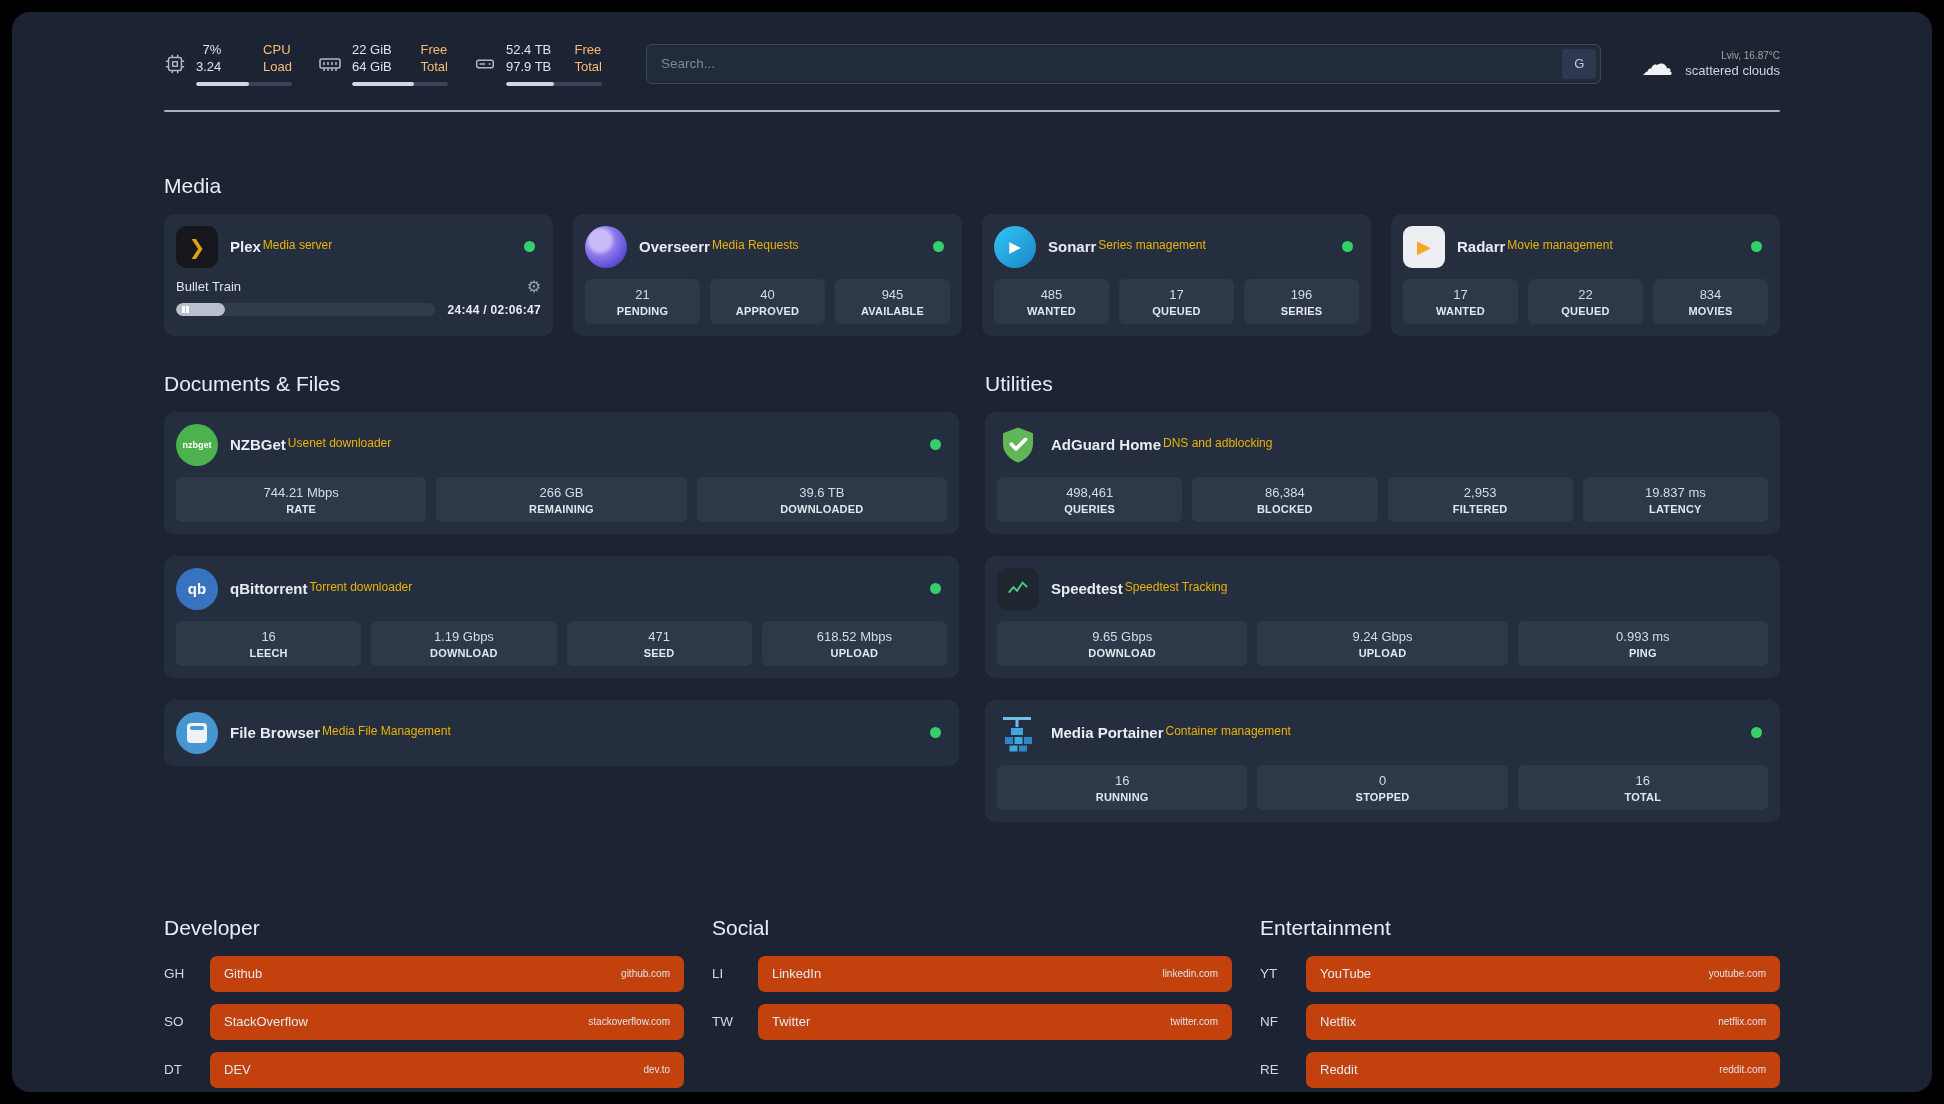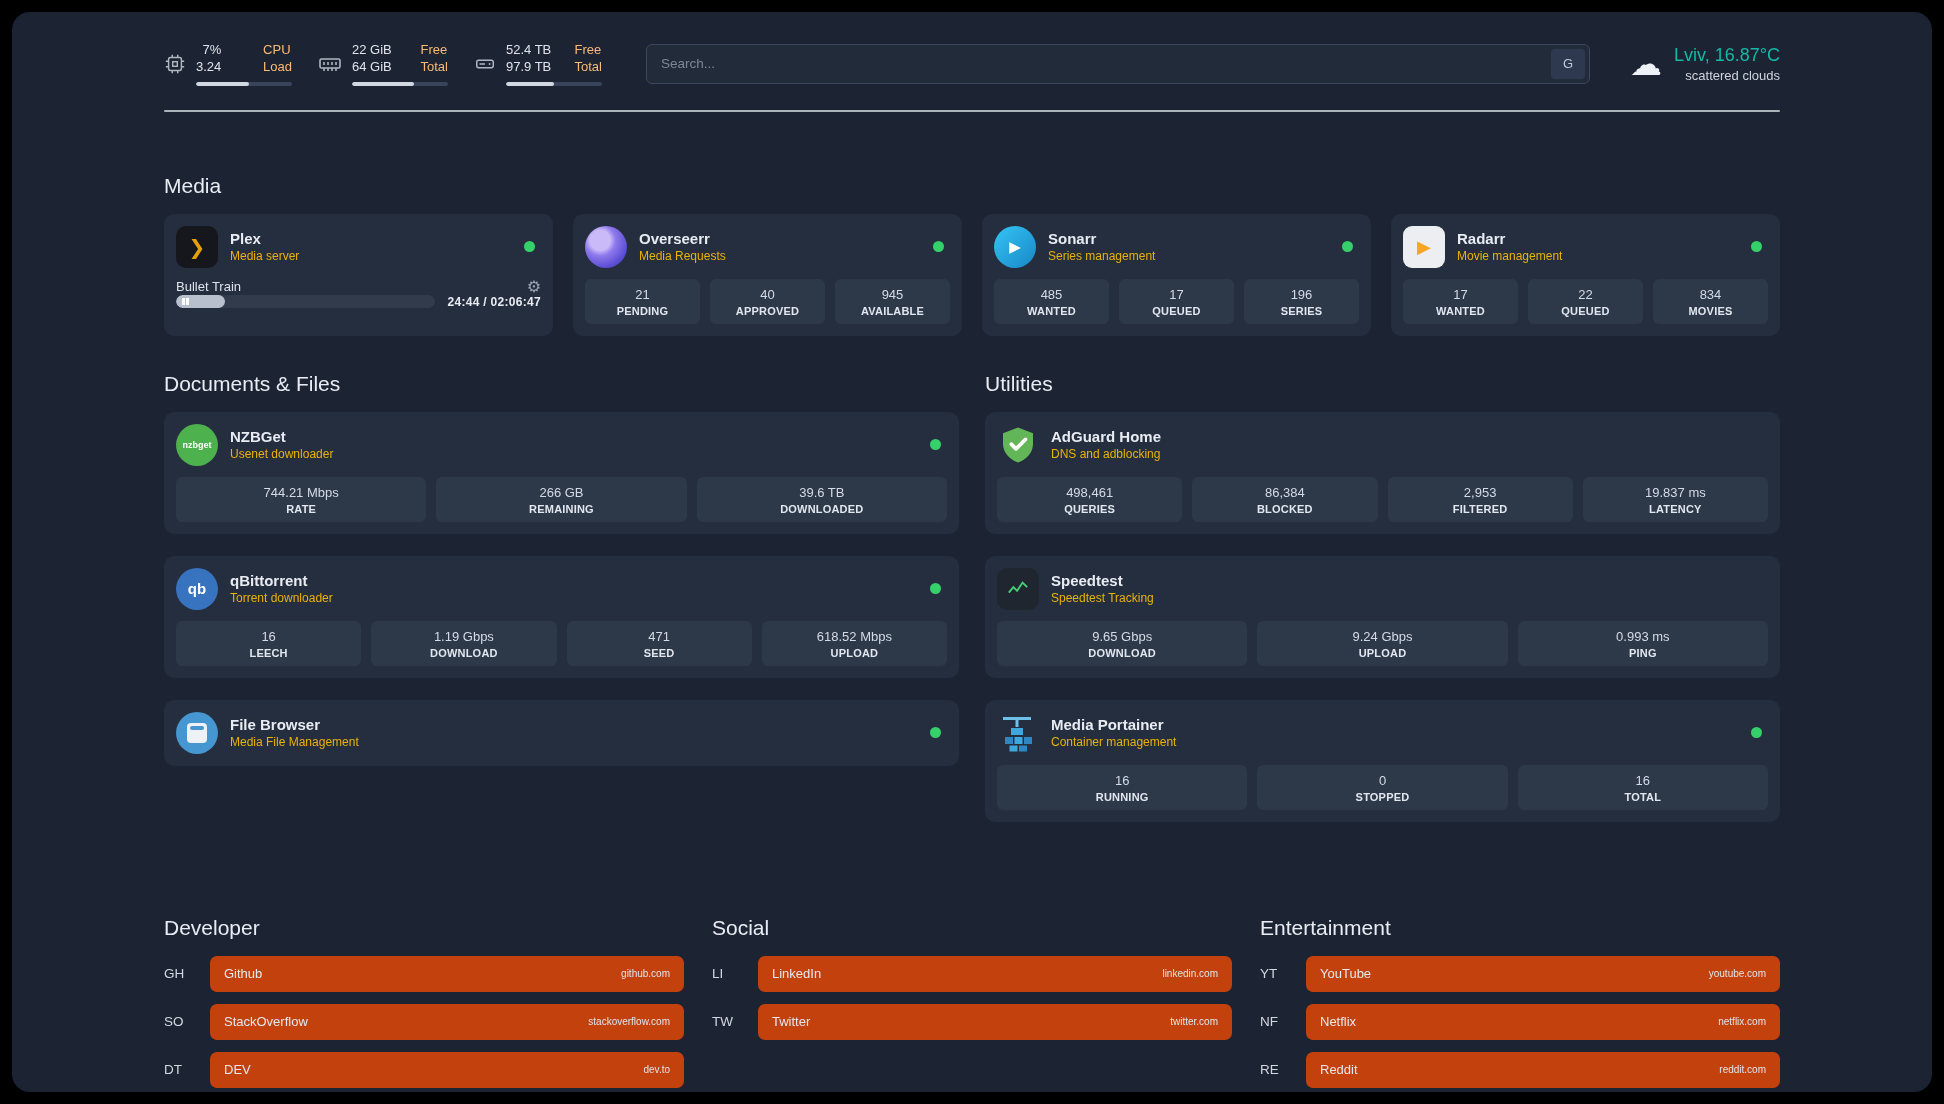--- a/index.html
+++ b/index.html
@@ -36,39 +36,39 @@
   .search input::placeholder { color:#7d8798; }
   .g-btn {
     position:absolute; right:5px; top:5px; bottom:5px; width:34px;
     background:#2e3950; border-radius:4px; display:flex; align-items:center;
     justify-content:center; color:#c3cad6; font-size:13px; cursor:pointer;
   }
 
   .weather { display:flex; align-items:center; gap:12px; }
   .cloud { font-size:32px; color:#eef1f6; line-height:1; }
   .weather-text { text-align:right; }
-  .w1 { font-size:18px; color:#14b8a6; }
+  .w1 { font-size:10px; color:#a3a3a3; }
   .w2 { font-size:13px; color:#cfd5df; margin-top:2px; }
 
   .divider { height:2px; background:#c6cbd2; border-radius:1px; margin-top:24px; opacity:.85; }
 
   
   h2.section-title { font-size:21px; font-weight:500; color:#e9edf3; }
   .media-section h2 { margin:62px 0 16px; }
   .media-grid { display:grid; grid-template-columns:repeat(4,1fr); gap:20px; }
 
   .two-col { display:grid; grid-template-columns:1fr 1fr; gap:26px; margin-top:36px; }
   .col h2 { margin-bottom:16px; }
   .col .card { margin-bottom:22px; }
 
   
   .card { background:#252e3e; border-radius:10px; padding:12px; position:relative; }
   .card-head { display:flex; align-items:center; gap:12px; margin-bottom:11px; }
   .card-head.no-stats { margin-bottom:0; }
-  .titles { display:flex; flex-direction:column; gap:2px; }
+  .titles { display:flex; flex-direction:row; gap:2px; }
   .svc-name { font-size:15px; font-weight:600; color:#e8ecf2; }
   .svc-desc { font-size:12px; color:#eab308; }
   .dot { width:11px; height:11px; border-radius:50%; background:#35d06a; margin-left:auto; margin-right:6px; flex:0 0 auto; }
 
   .stats { display:flex; gap:10px; }
   .stat { flex:1; background:#2d3849; border-radius:6px; padding:8px 4px 7px; text-align:center; }
   .stat-v { font-size:13px; color:#d5dbe6;text-align:center; }
   .stat-l { font-size:11px; font-weight:700; color:#e2e7ef; margin-top:3px; letter-spacing:.2px; }
 
   
@@ -88,21 +88,21 @@
   .icon-filebrowser { border-radius:50%; background:#4596d1; }
   .fb-inner { width:20px; height:20px; background:#eef2f6; border-radius:4px; position:relative; }
   .fb-inner::before { content:""; position:absolute; left:3px; top:3px; right:3px; height:4px; background:#4596d1; border-radius:2px; }
   .icon-speedtest { border-radius:10px; background:#20262f; }
 
   
   .player { margin-top:4px; }
   .player-top { display:flex; align-items:center; justify-content:space-between; }
   .track { font-size:13px; color:#dfe4ec; }
   .gear { color:#98a2b3; font-size:16px; cursor:pointer; line-height:1; }
-  .player-bottom { display:flex; align-items:center; gap:12px; margin-top:0; }
+  .player-bottom { display:flex; align-items:center; gap:12px; margin-top:8px; }
   .pbar { flex:1; height:13px; background:#323b4c; border-radius:7px; position:relative; overflow:hidden; cursor:pointer; }
   .pfill { position:absolute; left:0; top:0; bottom:0; background:#b8c0cd; border-radius:7px; }
   .pause { position:absolute; left:6px; top:3px; width:7px; height:7px;
     background:linear-gradient(to right,#fff 0 38%,transparent 38% 62%,#fff 62% 100%); }
   .ptime { font-size:12px; font-weight:700; color:#e8ecf2; letter-spacing:.3px; white-space:nowrap; }
 
   
   .bm-grid { display:grid; grid-template-columns:repeat(3,1fr); gap:28px; margin-top:72px; padding-bottom:40px; }
   .bm-group h2 { margin-bottom:16px; }
   .bm-item { display:flex; align-items:center; margin-bottom:12px; cursor:pointer; }

